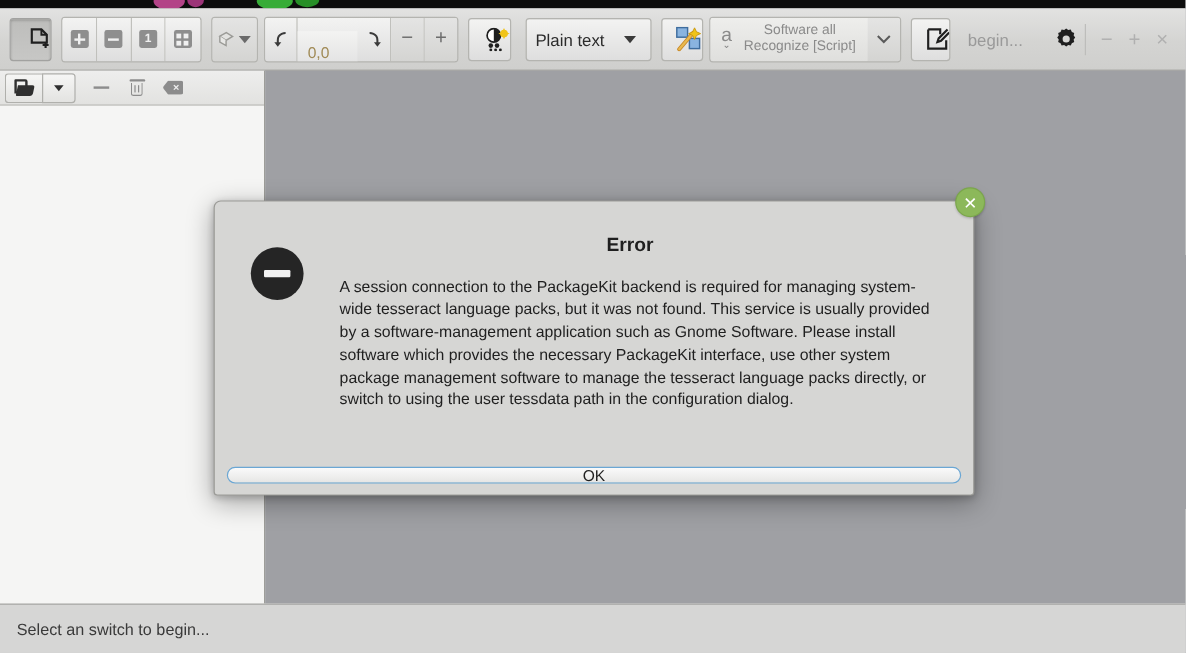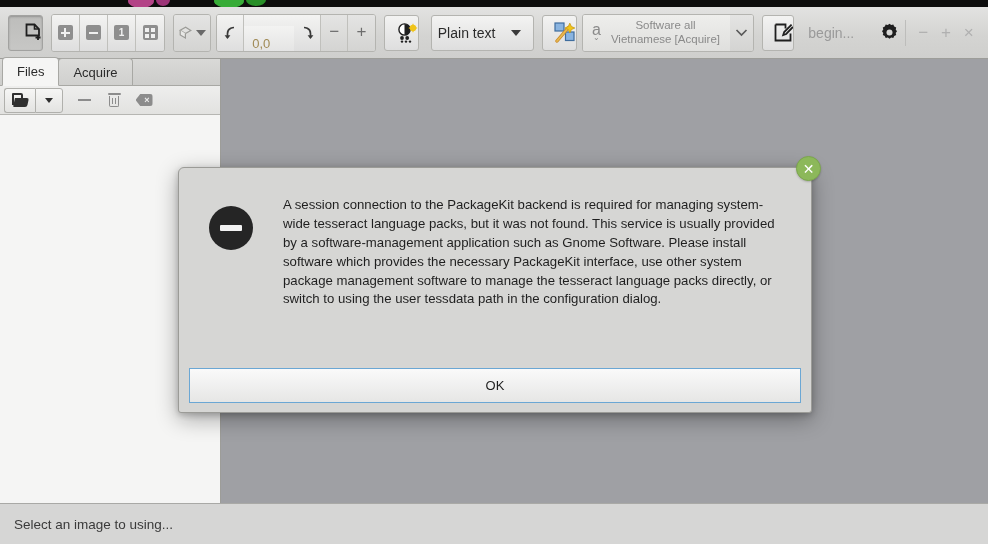--- a/index.html
+++ b/index.html
@@ -355,25 +355,25 @@
   .dlg-msg {
     font-size: 13.2px;
     line-height: 1.43;
     color: #1f1f1f;
     margin: 0;
   }
   .dlg-actions {
     position: absolute; left: 10px; right: 10px; bottom: 9px;
   }
   .ok-btn {
-    height: 35px;
+    height: 14px;
     width: 100%;
     box-sizing: border-box;
     border: 1.5px solid #6ba7d4;
-    border-radius: 0;
+    border-radius: 10px;
     background: linear-gradient(to bottom, #fafafa, #e6e6e5);
     display: flex; align-items: center; justify-content: center;
     font-size: 13px; color: #1f1f1f;
     cursor: default;
   }
 </style>
 </head>
 <body>
 
 <div id="app">
@@ -502,21 +502,21 @@
     <div class="gap5"></div>
 
     <div class="tb-group">
       <div class="seg" style="width:auto;border-right:none;background:linear-gradient(to bottom,#eeeeec,#dfdfdd);">
         <span class="recog-a">
           <span>a</span>
           <span class="mini">⌄</span>
         </span>
         <span class="recog-label">
           <span>Software all</span>
-          <span>Vietnamese [Acquire]</span>
+          <span>Recognize [Script]</span>
         </span>
       </div>
       <div class="seg wide dim">
         <svg width="13" height="9" viewBox="0 0 13 9">
           <path d="M1.5 2 L6.5 7 L11.5 2" fill="none" stroke="#5a5a5a" stroke-width="1.7"></path>
         </svg>
       </div>
     </div>
 
     <div class="gap8"></div>
@@ -538,28 +538,20 @@
     </div>
 
     <div class="sep-v"></div>
 
     <div class="winctl">−</div>
     <div class="winctl">+</div>
     <div class="winctl">×</div>
   </div>
 
   <div class="left-panel">
-    <div class="tabrow">
-      <div class="tab selected">
-        <span>Files</span>
-      </div>
-      <div class="tab">
-        <span>Acquire</span>
-      </div>
-    </div>
 
     <div class="panel-toolbar">
       <div class="ptb framed joined-l" style="width:30px;">
         <span class="ico-open">
           <i class="back"></i>
             <i class="front"></i>
         </span>
       </div>
       <div class="ptb framed joined-r">
         <span class="chev-sm"></span>
@@ -579,32 +571,33 @@
           </span>
       </div>
     </div>
 
     <div class="list-area"></div>
   </div>
 
   <div class="canvas"></div>
 
   <div class="statusbar">
-    <span>Select an image to using...</span>
+    <span>Select an switch to begin...</span>
   </div>
 
   <div class="dialog">
     <div class="dlg-close">
       <span>✕</span>
     </div>
     <div class="dlg-body">
       <div class="err-icon">
         <span class="bar"></span>
       </div>
       <div class="dlg-text">
+        <div class="dlg-title">Error</div>
         <p class="dlg-msg">A session connection to the PackageKit backend is required for managing system-wide tesseract language packs, but it was not found. This service is usually provided by a software-management application such as Gnome Software. Please install software which provides the necessary PackageKit interface, use other system package management software to manage the tesseract language packs directly, or switch to using the user tessdata path in the configuration dialog.</p>
       </div>
     </div>
     <div class="dlg-actions">
       <div class="ok-btn">
         <span>OK</span>
       </div>
     </div>
   </div>
 

